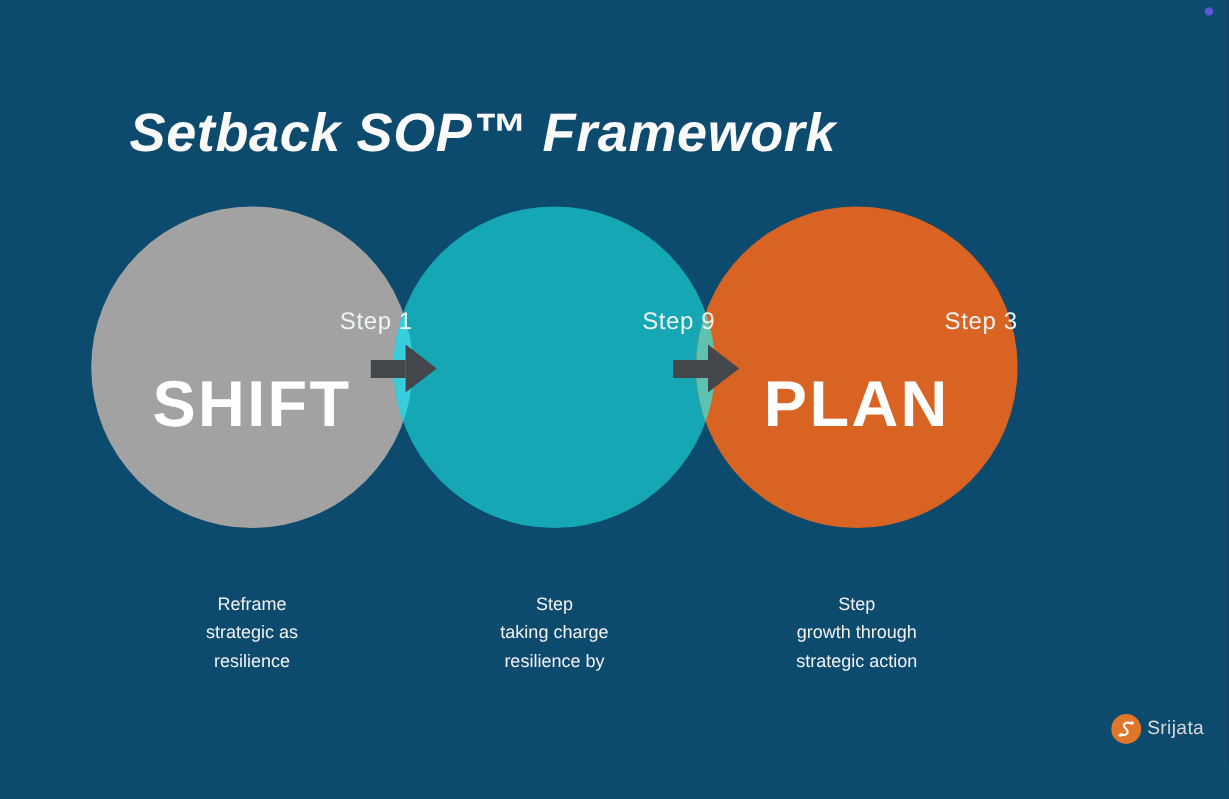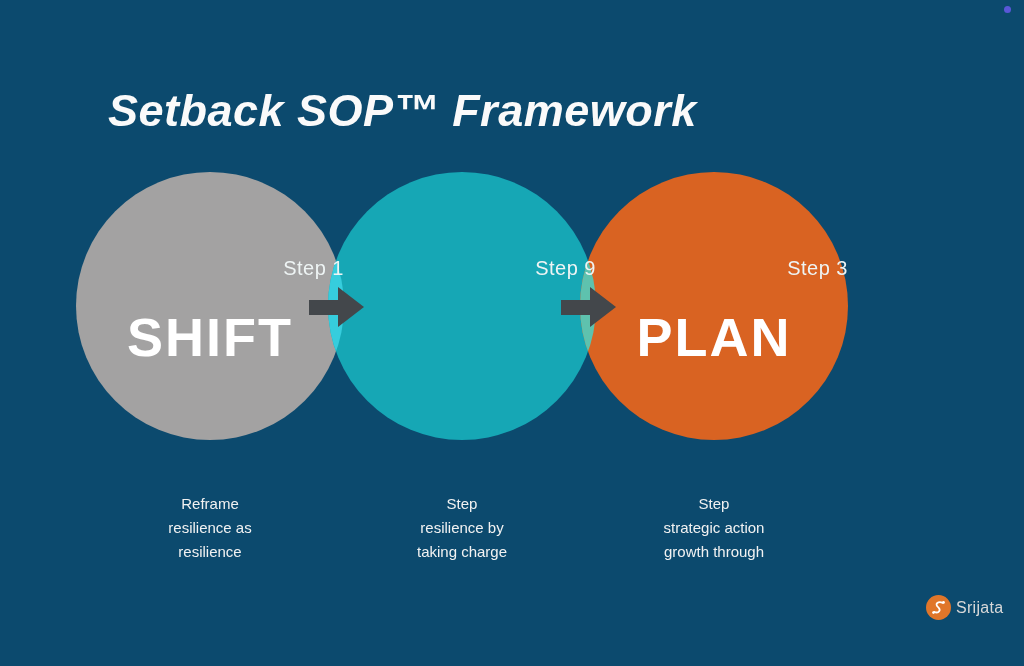--- a/index.html
+++ b/index.html
@@ -106,32 +106,32 @@
   <div class="step-label pos0" style="color: rgb(238, 244, 244);">Step 1</div>
   <div class="step-word pos0" style="color: rgb(255, 255, 255);">SHIFT</div>
 
   <div class="step-label pos1" style="color: rgb(238, 244, 244);">Step 9</div>
 
   <div class="step-label pos2" style="color: rgb(238, 244, 244);">Step 3</div>
   <div class="step-word pos2" style="color: rgb(255, 255, 255);">PLAN</div>
 
   <div class="caption pos0" style="color: rgb(242, 242, 242);">
     <div>Reframe</div>
-    <div>resilience as</div>
+    <div>strategic as</div>
     <div>resilience</div>
   </div>
   <div class="caption pos1" style="color: rgb(242, 242, 242);">
     <div>Step</div>
+    <div>taking charge</div>
     <div>resilience by</div>
-    <div>taking charge</div>
   </div>
   <div class="caption pos2" style="color: rgb(242, 242, 242);">
     <div>Step</div>
+    <div>growth through</div>
     <div>strategic action</div>
-    <div>growth through</div>
   </div>
 
   <div class="logo">
     <span>
       <svg width="25" height="25" viewBox="0 0 24 24">
         <circle cx="12" cy="12" r="12" fill="#e0762a"></circle>
         <path d="M16.2 7.6 C 11.5 5.6, 8.2 8.6, 11.4 11.4 C 14.8 14.2, 12.6 18.2, 7.8 16.2" fill="none" stroke="#ffffff" stroke-width="1.7" stroke-linecap="round"></path>
         <circle cx="16.8" cy="7.1" r="1.3" fill="#ffffff"></circle>
         <circle cx="7.2" cy="16.9" r="1.3" fill="#ffffff"></circle>
       </svg>

